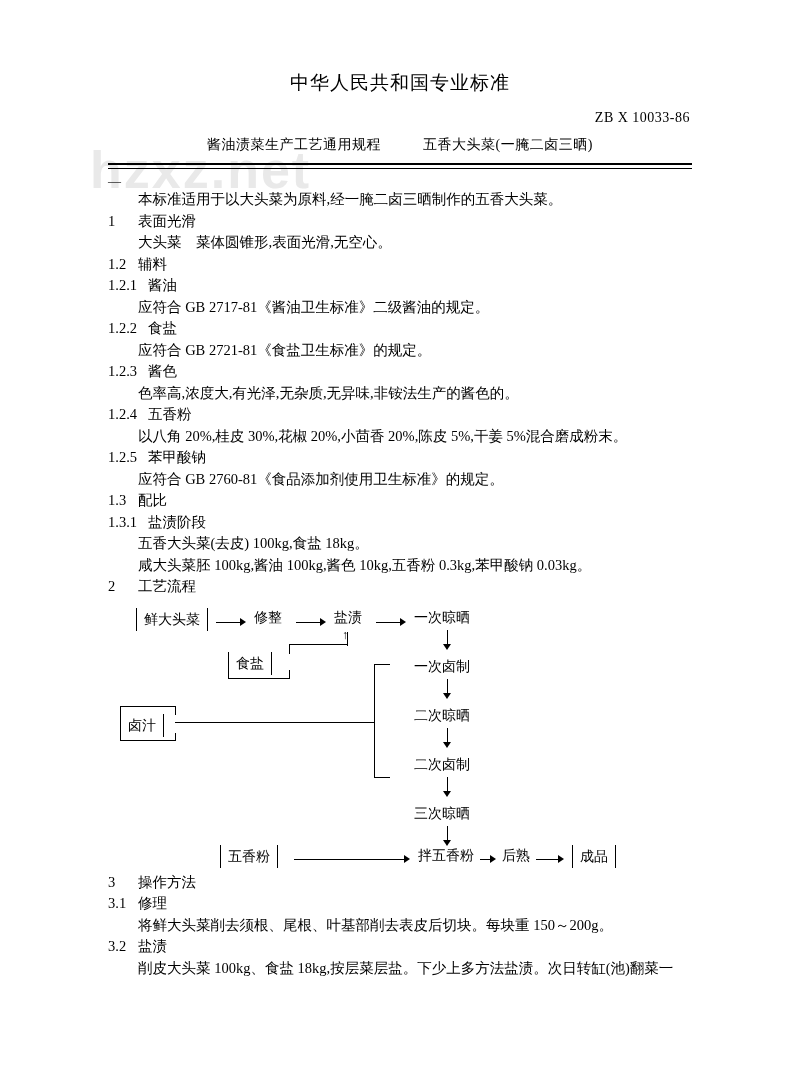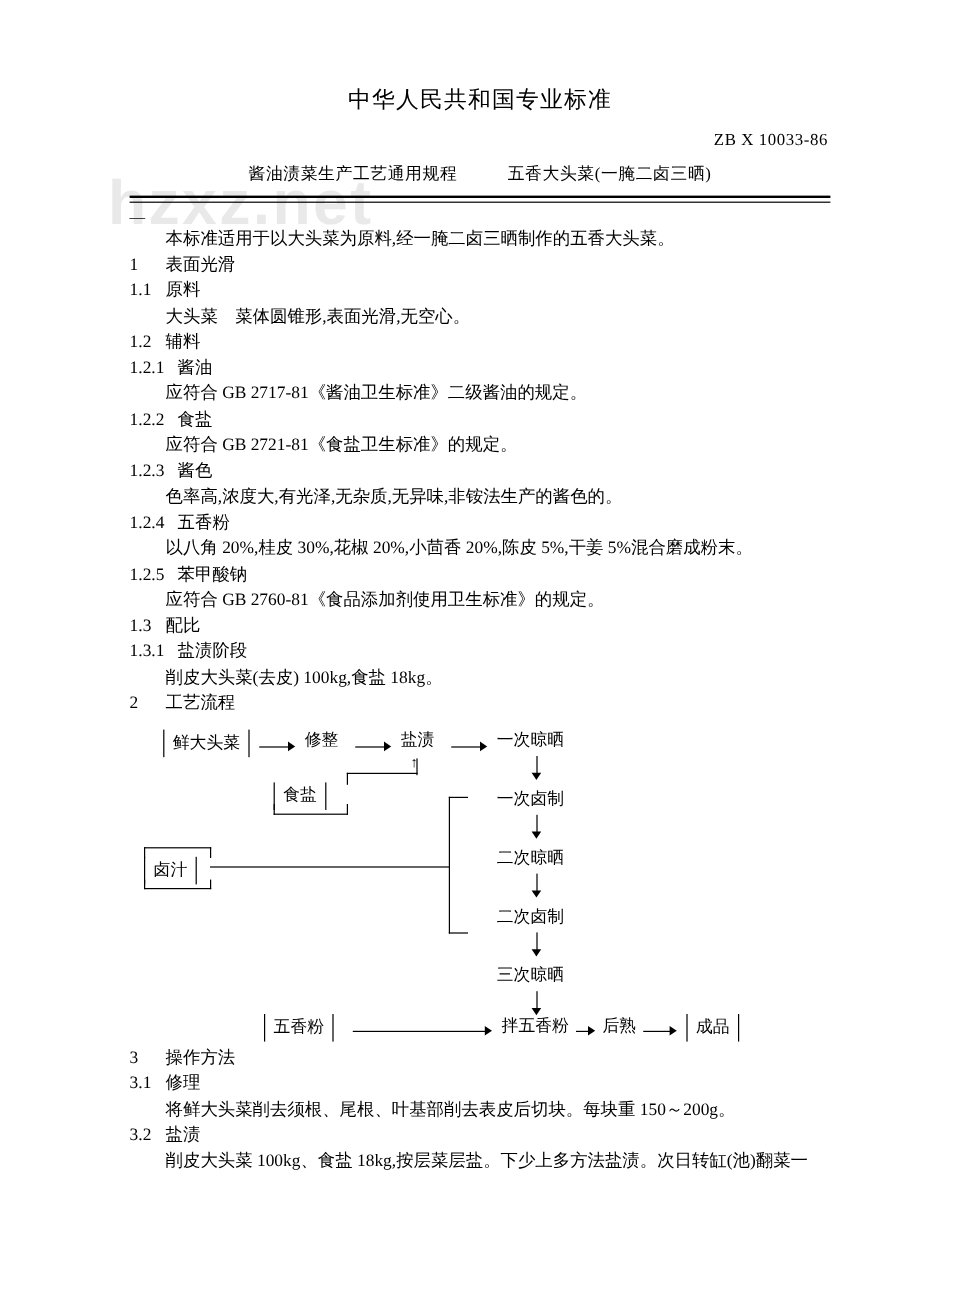--- a/index.html
+++ b/index.html
@@ -172,23 +172,20 @@
     <div class="rule-double"></div>
 
     <div class="dash-line">—</div>
 
     <div class="row indent-text">本标准适用于以大头菜为原料,经一腌二卤三晒制作的五香大头菜。</div>
 
     <div class="row">
       <span class="label">1</span><span>表面光滑</span>
     </div>
 
-    <div class="row">
-      <span class="label">1.1</span><span>原料</span>
-    </div>
     <div class="row indent-text">大头菜　菜体圆锥形,表面光滑,无空心。</div>
 
     <div class="row">
       <span class="label">1.2</span><span>辅料</span>
     </div>
 
     <div class="row">
       <span class="label wide">1.2.1</span><span>酱油</span>
     </div>
     <div class="row indent-text">应符合 GB 2717-81《酱油卫生标准》二级酱油的规定。</div>
@@ -213,22 +210,23 @@
     </div>
     <div class="row indent-text">应符合 GB 2760-81《食品添加剂使用卫生标准》的规定。</div>
 
     <div class="row">
       <span class="label">1.3</span><span>配比</span>
     </div>
 
     <div class="row">
       <span class="label wide">1.3.1</span><span>盐渍阶段</span>
     </div>
-    <div class="row indent-text">削皮大头菜(去皮) 100kg,食盐 18kg。</div>
-
+    <div class="row indent-text">五香大头菜(去皮) 100kg,食盐 18kg。</div>
+
+    <div class="row indent-text">咸大头菜胚 100kg,酱油 100kg,酱色 10kg,五香粉 0.3kg,苯甲酸钠 0.03kg。</div>
 
     <div class="row">
       <span class="label">2</span><span>工艺流程</span>
     </div>
 
     <div class="flow">
 
       <div class="box" style="left:28px; top:6px;">
         <span>鲜大头菜</span>
       </div>

